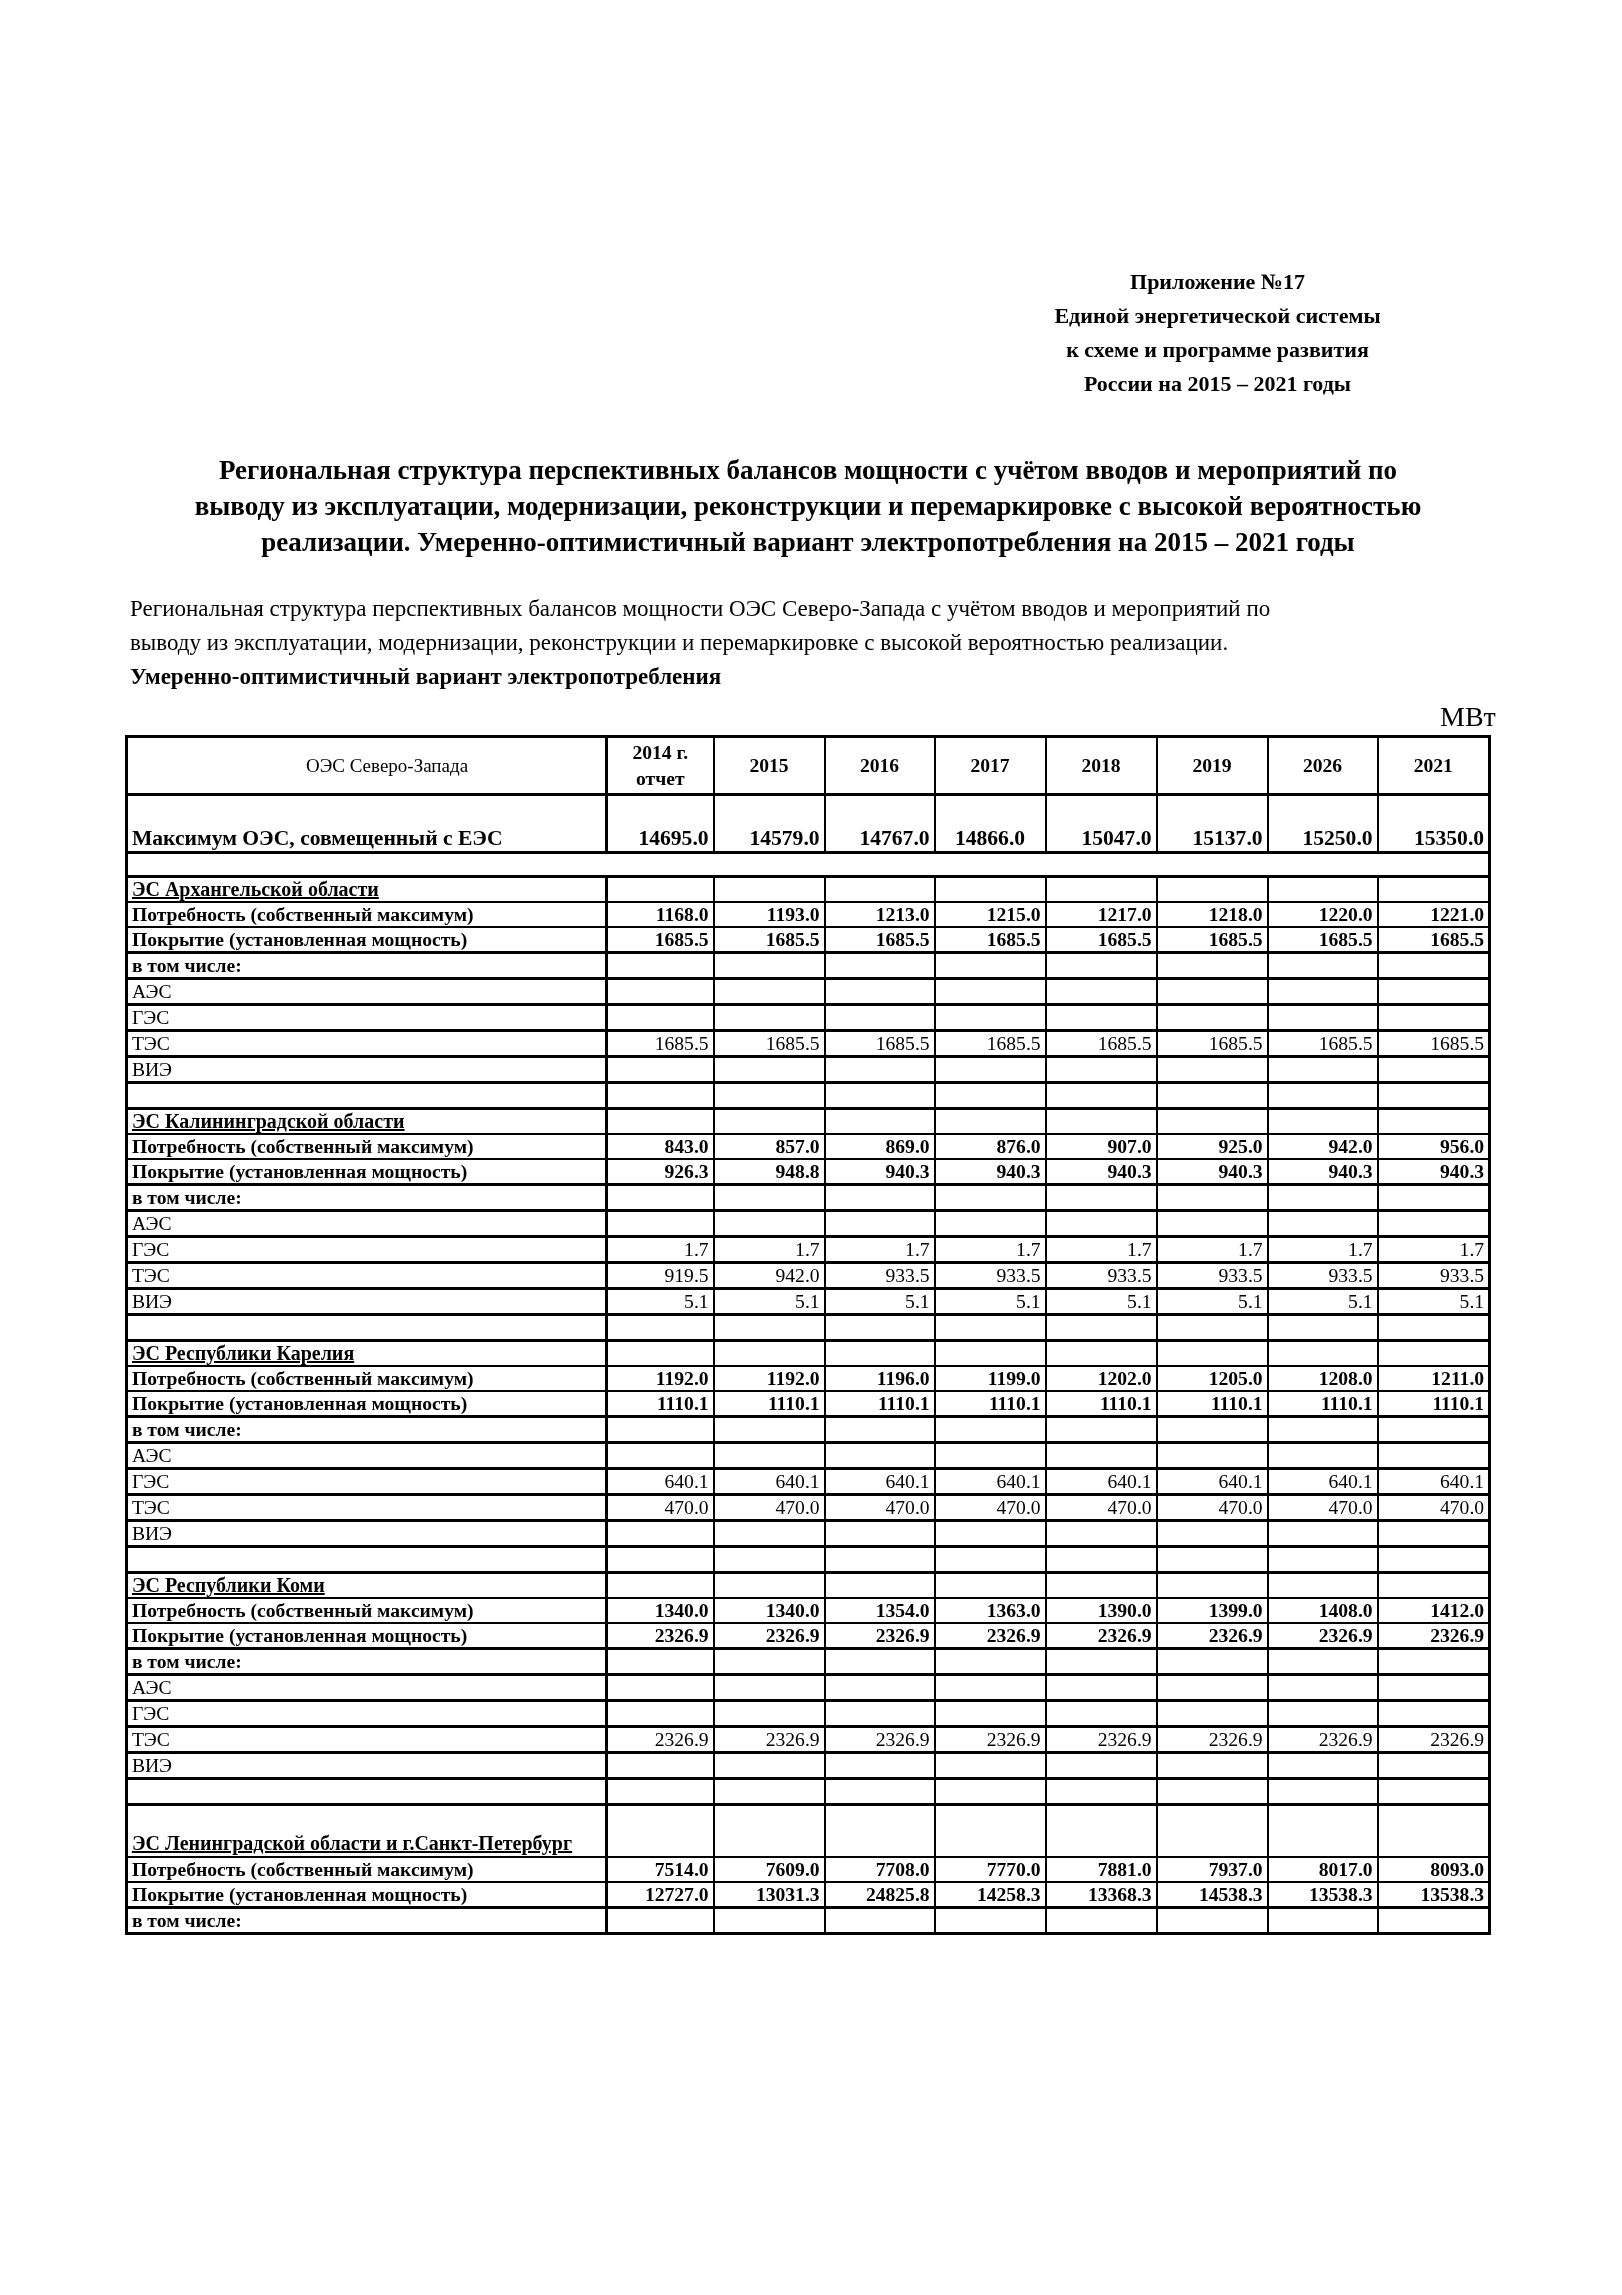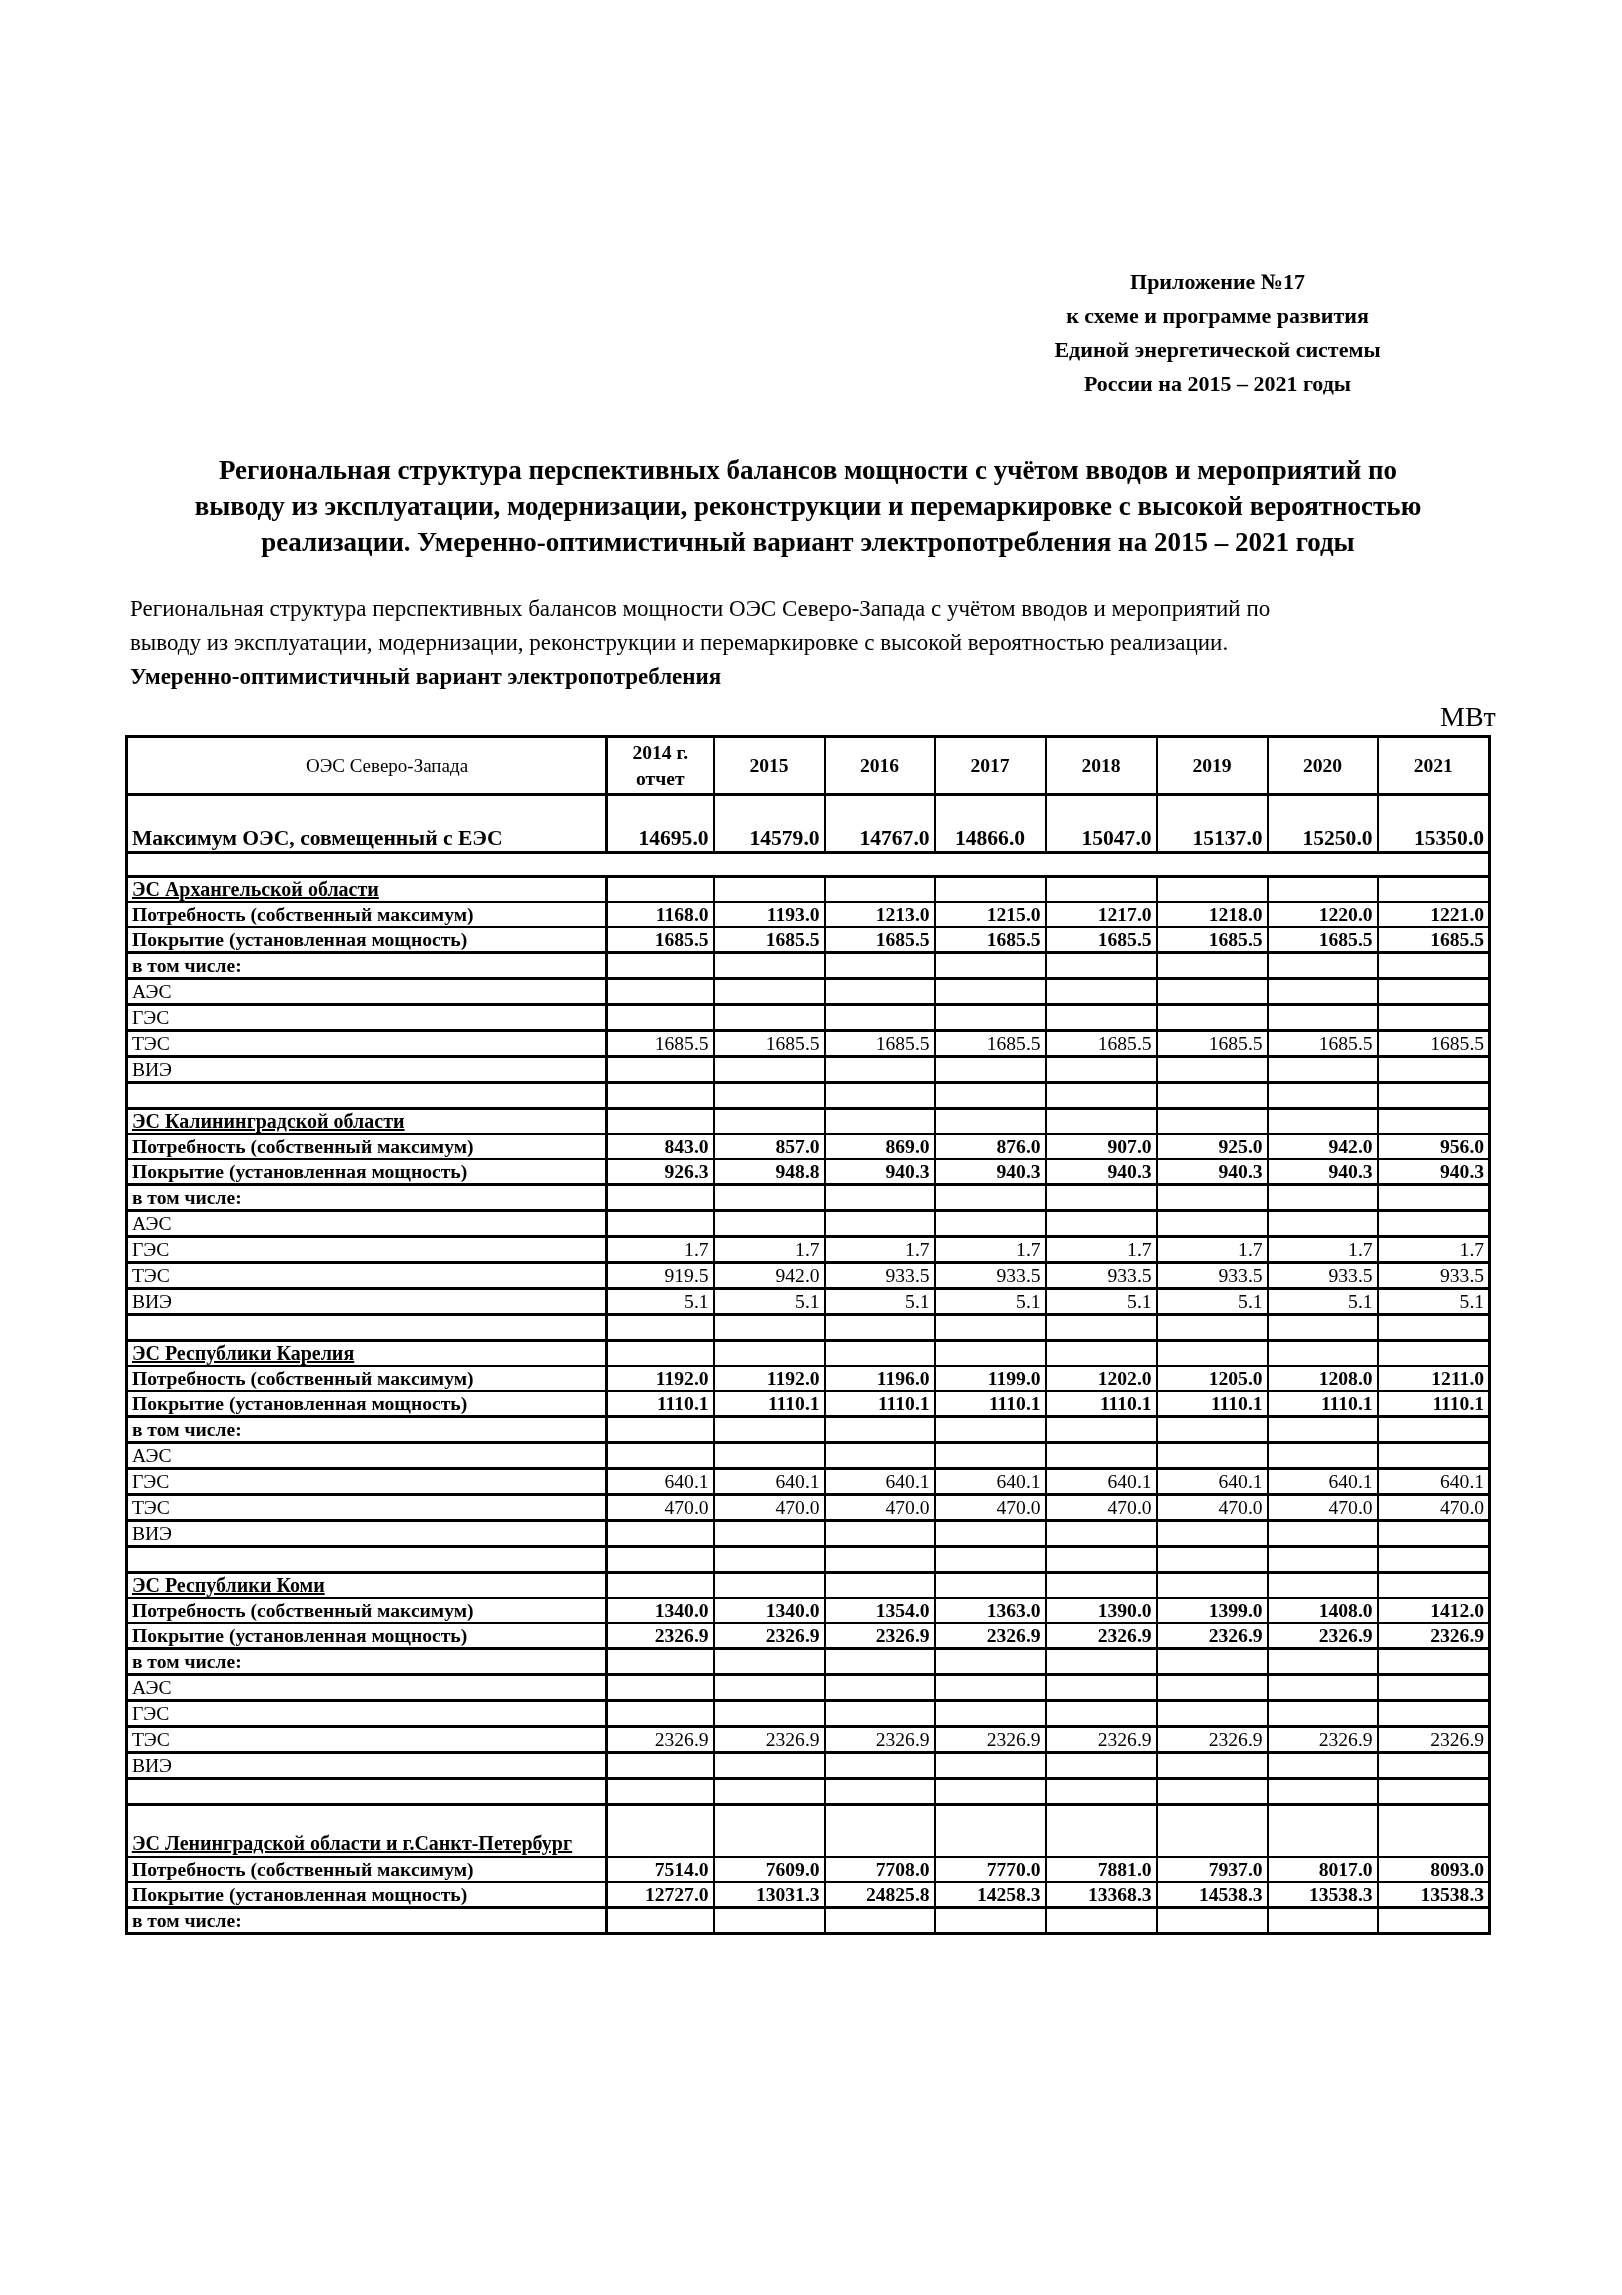--- a/index.html
+++ b/index.html
@@ -31,22 +31,22 @@
   td.label-big { font-weight:bold; font-size:21.6px; }
   td.indent1 { padding-left:13px; font-weight:bold; }
   td.indent2 { padding-left:21px; }
   tr.spacer td { height:21px; }
 </style>
 </head>
 <body>
 
 <div class="appendix">
   <div>Приложение №17</div>
+  <div>Единой энергетической системы</div>
   <div>к схеме и программе развития</div>
-  <div>Единой энергетической системы</div>
   <div>России на 2015 – 2021 годы</div>
 </div>
 
 <div class="title">
   <div>Региональная структура перспективных балансов мощности с учётом вводов и мероприятий по</div>
   <div>выводу из эксплуатации, модернизации, реконструкции и перемаркировке с высокой вероятностью</div>
   <div>реализации. Умеренно-оптимистичный вариант электропотребления на 2015 – 2021 годы</div>
 </div>
 
 <div class="subtitle">
@@ -74,21 +74,21 @@
         <td class="first">ОЭС Северо-Запада</td>
         <td>
           <div>2014 г.</div>
           <div>отчет</div>
         </td>
         <td>2015</td>
         <td>2016</td>
         <td>2017</td>
         <td>2018</td>
         <td>2019</td>
-        <td>2020</td>
+        <td>2026</td>
         <td>2021</td>
       </tr>
       <tr class="tall thick-b">
         <td class="first label-big">Максимум ОЭС, совмещенный с ЕЭС</td>
         <td class="num bold" style="font-size: 21.6px;">14695.0</td>
         <td class="num bold" style="font-size: 21.6px;">14579.0</td>
         <td class="num bold" style="font-size: 21.6px;">14767.0</td>
         <td class="num bold" style="font-size: 21.6px; text-align: center;">14866.0</td>
         <td class="num bold" style="font-size: 21.6px;">15047.0</td>
         <td class="num bold" style="font-size: 21.6px;">15137.0</td>

